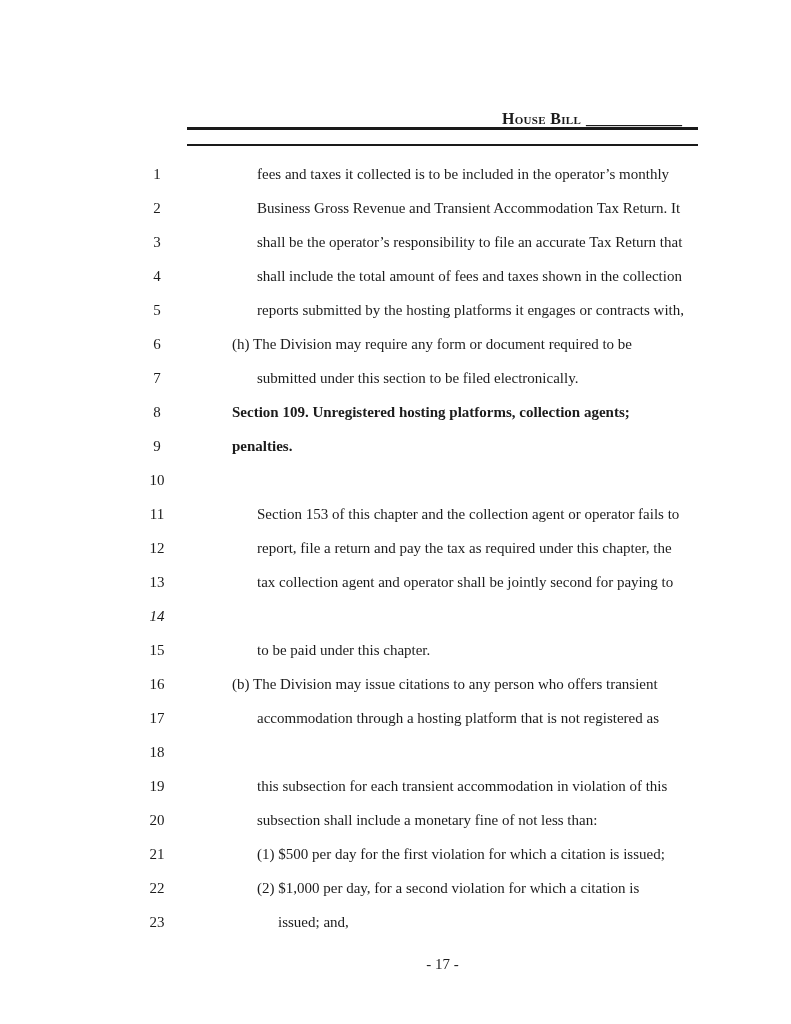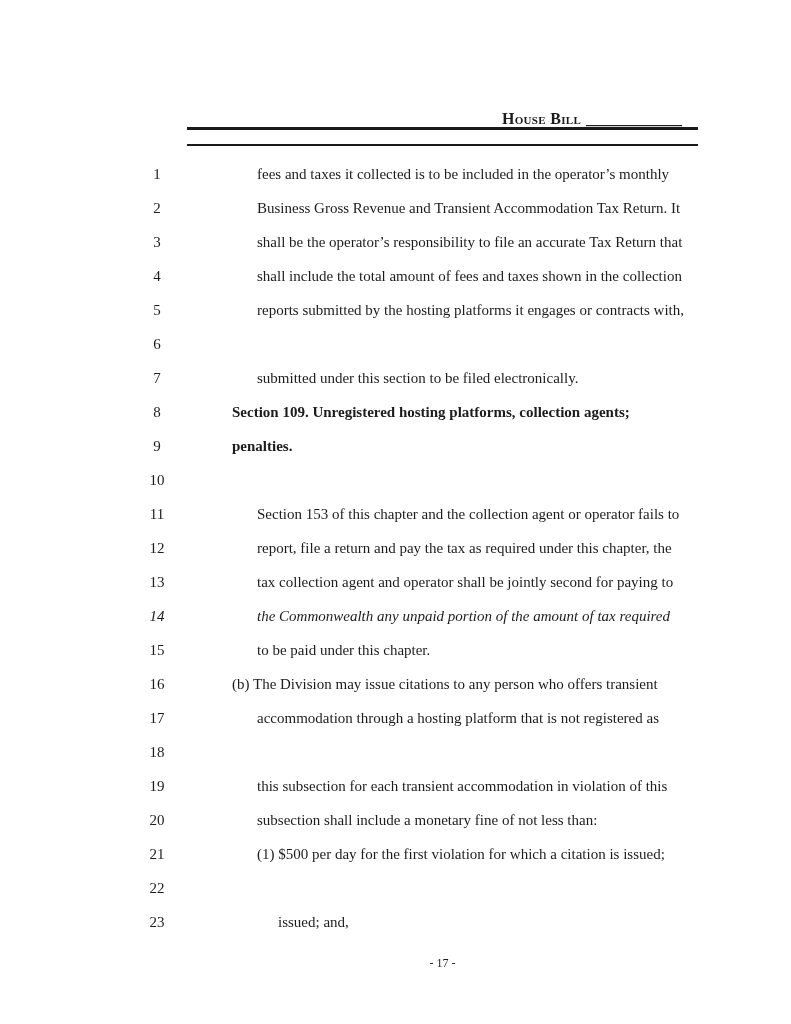--- a/index.html
+++ b/index.html
@@ -64,21 +64,21 @@
   .indent-2 { left: 257px; }
   .indent-3 { left: 278px; }
   .bold .txt { font-weight: bold; }
 
   .footer {
     position: absolute;
     top: 956px;
     left: 187px;
     width: 511px;
     text-align: center;
-    font-size: 12px;
+    font-size: 15px;
   }
 </style>
 </head>
 <body>
 
 <div class="page">
 
   <div class="header-line">
     <span class="header-title">House Bill</span><span class="header-blank">____________</span>
   </div>
@@ -102,20 +102,21 @@
       <div class="row" style="top: 268px;">
         <span class="num">4</span>
         <span class="txt indent-2">shall include the total amount of fees and taxes shown in the collection</span>
       </div>
       <div class="row" style="top: 302px;">
         <span class="num">5</span>
         <span class="txt indent-2">reports submitted by the hosting platforms it engages or contracts with,</span>
       </div>
       <div class="row" style="top: 336px;">
         <span class="num">6</span>
+        <span class="txt indent-1">(h) The Division may require any form or document required to be</span>
       </div>
       <div class="row" style="top: 370px;">
         <span class="num">7</span>
         <span class="txt indent-2">submitted under this section to be filed electronically.</span>
       </div>
       <div class="row bold" style="top: 404px;">
         <span class="num">8</span>
         <span class="txt indent-1">Section 109. Unregistered hosting platforms, collection agents;</span>
       </div>
       <div class="row bold" style="top: 438px;">
@@ -132,21 +133,20 @@
       <div class="row" style="top: 540px;">
         <span class="num">12</span>
         <span class="txt indent-2">report, file a return and pay the tax as required under this chapter, the</span>
       </div>
       <div class="row" style="top: 574px;">
         <span class="num">13</span>
         <span class="txt indent-2">tax collection agent and operator shall be jointly second for paying to</span>
       </div>
       <div class="row" style="top: 608px; font-style: italic;">
         <span class="num">14</span>
-        <span class="txt indent-2">the Commonwealth any unpaid portion of the amount of tax required</span>
       </div>
       <div class="row" style="top: 642px;">
         <span class="num">15</span>
         <span class="txt indent-2">to be paid under this chapter.</span>
       </div>
       <div class="row" style="top: 676px;">
         <span class="num">16</span>
         <span class="txt indent-1">(b) The Division may issue citations to any person who offers transient</span>
       </div>
       <div class="row" style="top: 710px;">
@@ -163,20 +163,21 @@
       <div class="row" style="top: 812px;">
         <span class="num">20</span>
         <span class="txt indent-2">subsection shall include a monetary fine of not less than:</span>
       </div>
       <div class="row" style="top: 846px;">
         <span class="num">21</span>
         <span class="txt indent-2">(1) $500 per day for the first violation for which a citation is issued;</span>
       </div>
       <div class="row" style="top: 880px;">
         <span class="num">22</span>
+        <span class="txt indent-2">(2) $1,000 per day, for a second violation for which a citation is</span>
       </div>
       <div class="row" style="top: 914px;">
         <span class="num">23</span>
         <span class="txt indent-3">issued; and,</span>
       </div>
     </main>
 
   <div class="footer">
     <span>- 17 -</span>
   </div>

